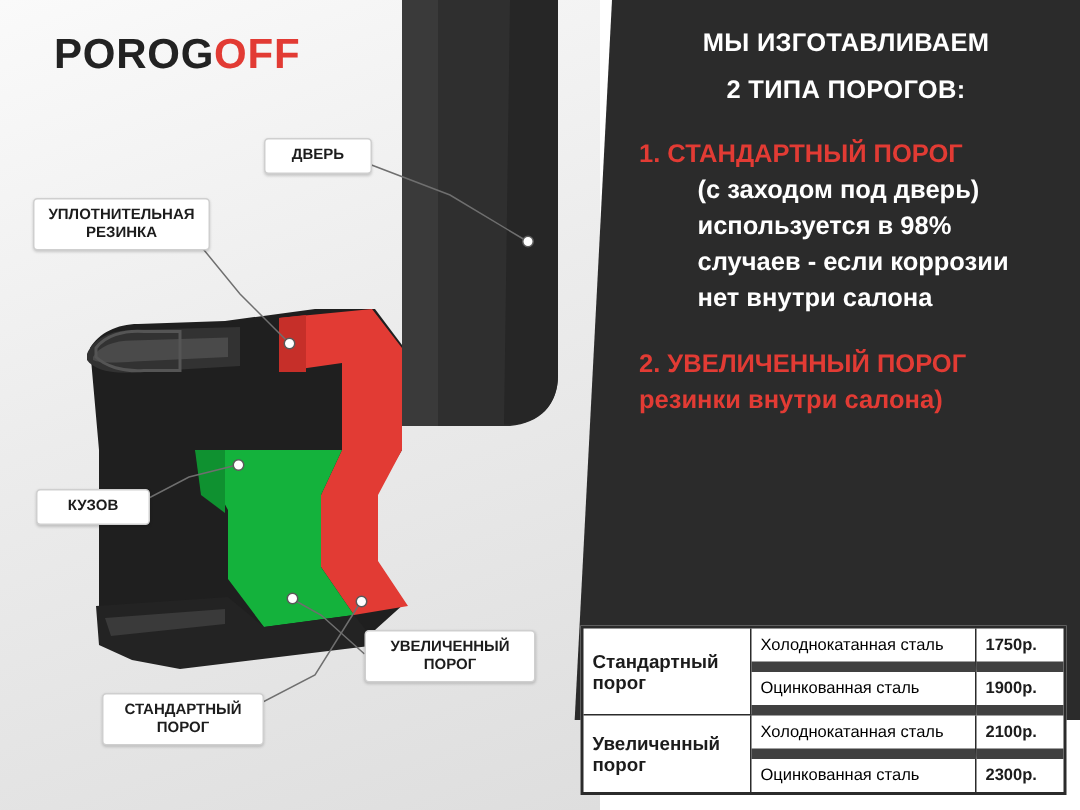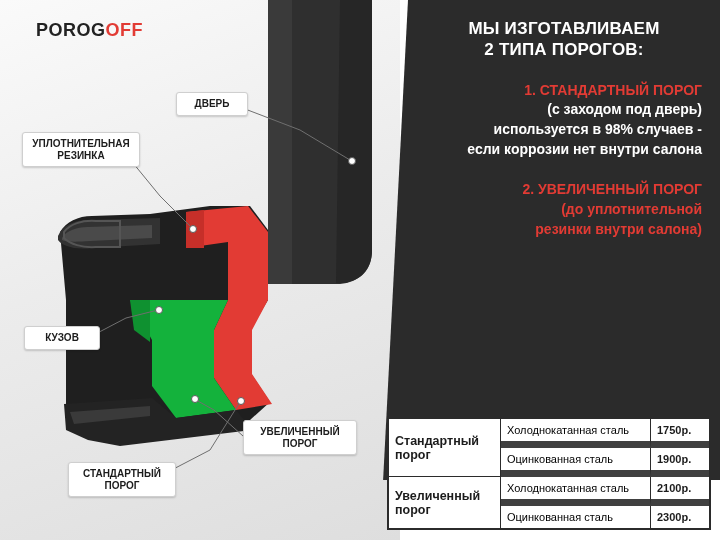--- a/index.html
+++ b/index.html
@@ -42,36 +42,35 @@
     width: 276px;
   }
   .head-line {
     color: #ffffff;
     font-weight: bold;
     font-size: 17px;
     letter-spacing: .2px;
     text-align: center;
     line-height: 1.25;
   }
-  .head-line.second { margin-top: 0; }
+  .head-line.second { margin-top: 10px; }
   .block {
     margin-top: 20px;
     color: #ffffff;
-    font-size: 14px;
+    font-size: 17px;
     line-height: 1.42;
-    text-align: right;
   }
   .block .t-red { color: #e23b34; font-weight: bold; }
   .block .t-plain { font-weight: bold; color:#ffffff;margin-left:39px; }
 
   
   .logo {
     position: absolute;
     left: 36px; top: 20px;
-    font-size: 18px;
+    font-size: 28px;
     font-weight: bold;
     letter-spacing: .5px;
   }
   .logo .p1 { color: #222222; }
   .logo .p2 { color: #e23b34; }
 
   
   .callout {
     position: absolute;
     background: #ffffff;
@@ -214,21 +213,20 @@
       <div class="head-line second">2 ТИПА ПОРОГОВ:</div>
 
       <div class="block">
         <div class="t-red">1. СТАНДАРТНЫЙ ПОРОГ</div>
         <div class="t-plain">(с заходом под дверь)</div>
         <div class="t-plain">используется в 98% случаев - если коррозии нет внутри салона</div>
       </div>
 
       <div class="block">
         <div class="t-red">2. УВЕЛИЧЕННЫЙ ПОРОГ</div>
-        <div class="t-red">(до уплотнительной</div>
         <div class="t-red">резинки внутри салона)</div>
       </div>
     </div>
     <div class="watermark">avito</div>
   </div>
 
   <div class="price-table">
     <div class="cell rowname">Стандартный порог</div>
     <div class="cell">Холоднокатанная сталь</div>
     <div class="cell last-col price">1750р.</div>

